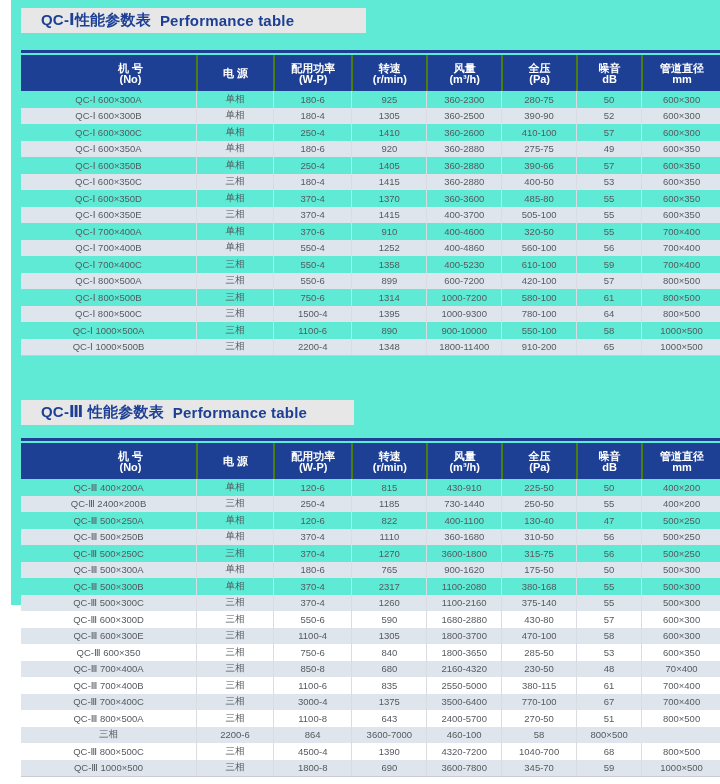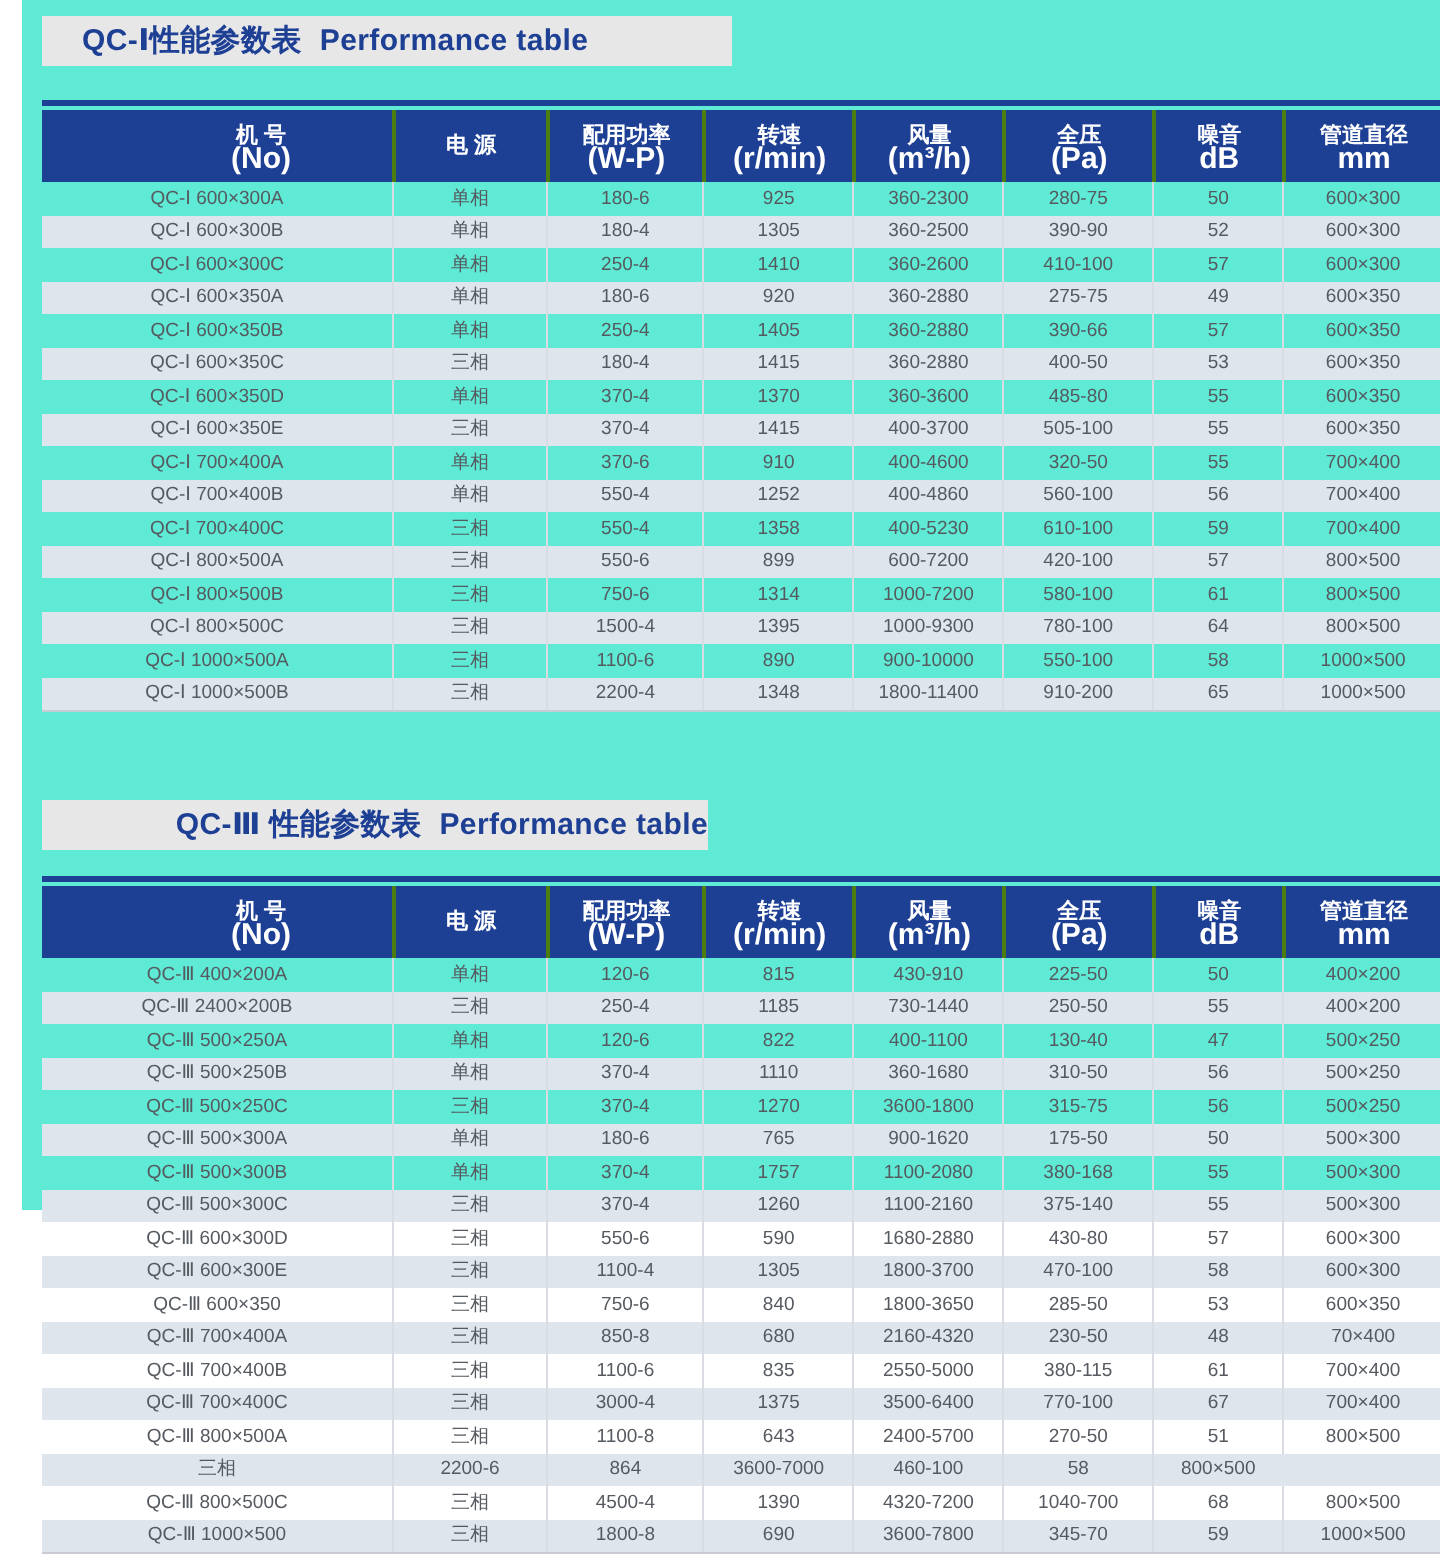--- a/index.html
+++ b/index.html
@@ -37,36 +37,36 @@
     background:var(--accent);
     height:36px;
   }
   .th{
     display:flex;flex-direction:column;align-items:center;justify-content:center;
     color:#fff;font-weight:bold;font-size:11px;line-height:12px;
     border-left:2px solid #4d7c0f;
     text-align:center;
   }
   .th:first-child{border-left:none;padding-left:44px;}
-  .th .sub{font-size:15px;line-height:11px;font-weight:bold;}
+  .th .sub{font-size:11px;line-height:11px;font-weight:bold;}
   .tbody{border-bottom:1px solid #c9cdd3;}
   .tr{
     display:grid;
     grid-template-columns:25% 11% 11.2% 10.7% 10.7% 10.7% 9.3% 11.4%;
     height:16.5px;
   }
   .tr:nth-child(even){background:var(--stripe);}
   .td{
     display:flex;align-items:center;justify-content:center;
     font-size:9.5px;color:var(--txt);
     border-left:1px solid var(--cell-line);
     overflow:hidden;white-space:nowrap;
   }
   .td:first-child{border-left:none;}
-  .block-2 .title-strip{margin-top:44px;width:333px;justify-content:flex-end;}
+  .block-2 .title-strip{margin-top:44px;width:333px;}
   .block-2 .perf-table{margin-top:13px;}
 </style>
 </head>
 <body>
 
 <div class="page">
 
   <section class="block-1">
     <div class="title-strip">
       <span>QC-Ⅰ性能参数表</span>
@@ -368,21 +368,21 @@
             <div class="td">765</div>
             <div class="td">900-1620</div>
             <div class="td">175-50</div>
             <div class="td">50</div>
             <div class="td">500×300</div>
           </div>
           <div class="tr">
             <div class="td">QC-Ⅲ 500×300B</div>
             <div class="td">单相</div>
             <div class="td">370-4</div>
-            <div class="td">1757</div>
+            <div class="td">2317</div>
             <div class="td">1100-2080</div>
             <div class="td">380-168</div>
             <div class="td">55</div>
             <div class="td">500×300</div>
           </div>
           <div class="tr">
             <div class="td">QC-Ⅲ 500×300C</div>
             <div class="td">三相</div>
             <div class="td">370-4</div>
             <div class="td">1260</div>

